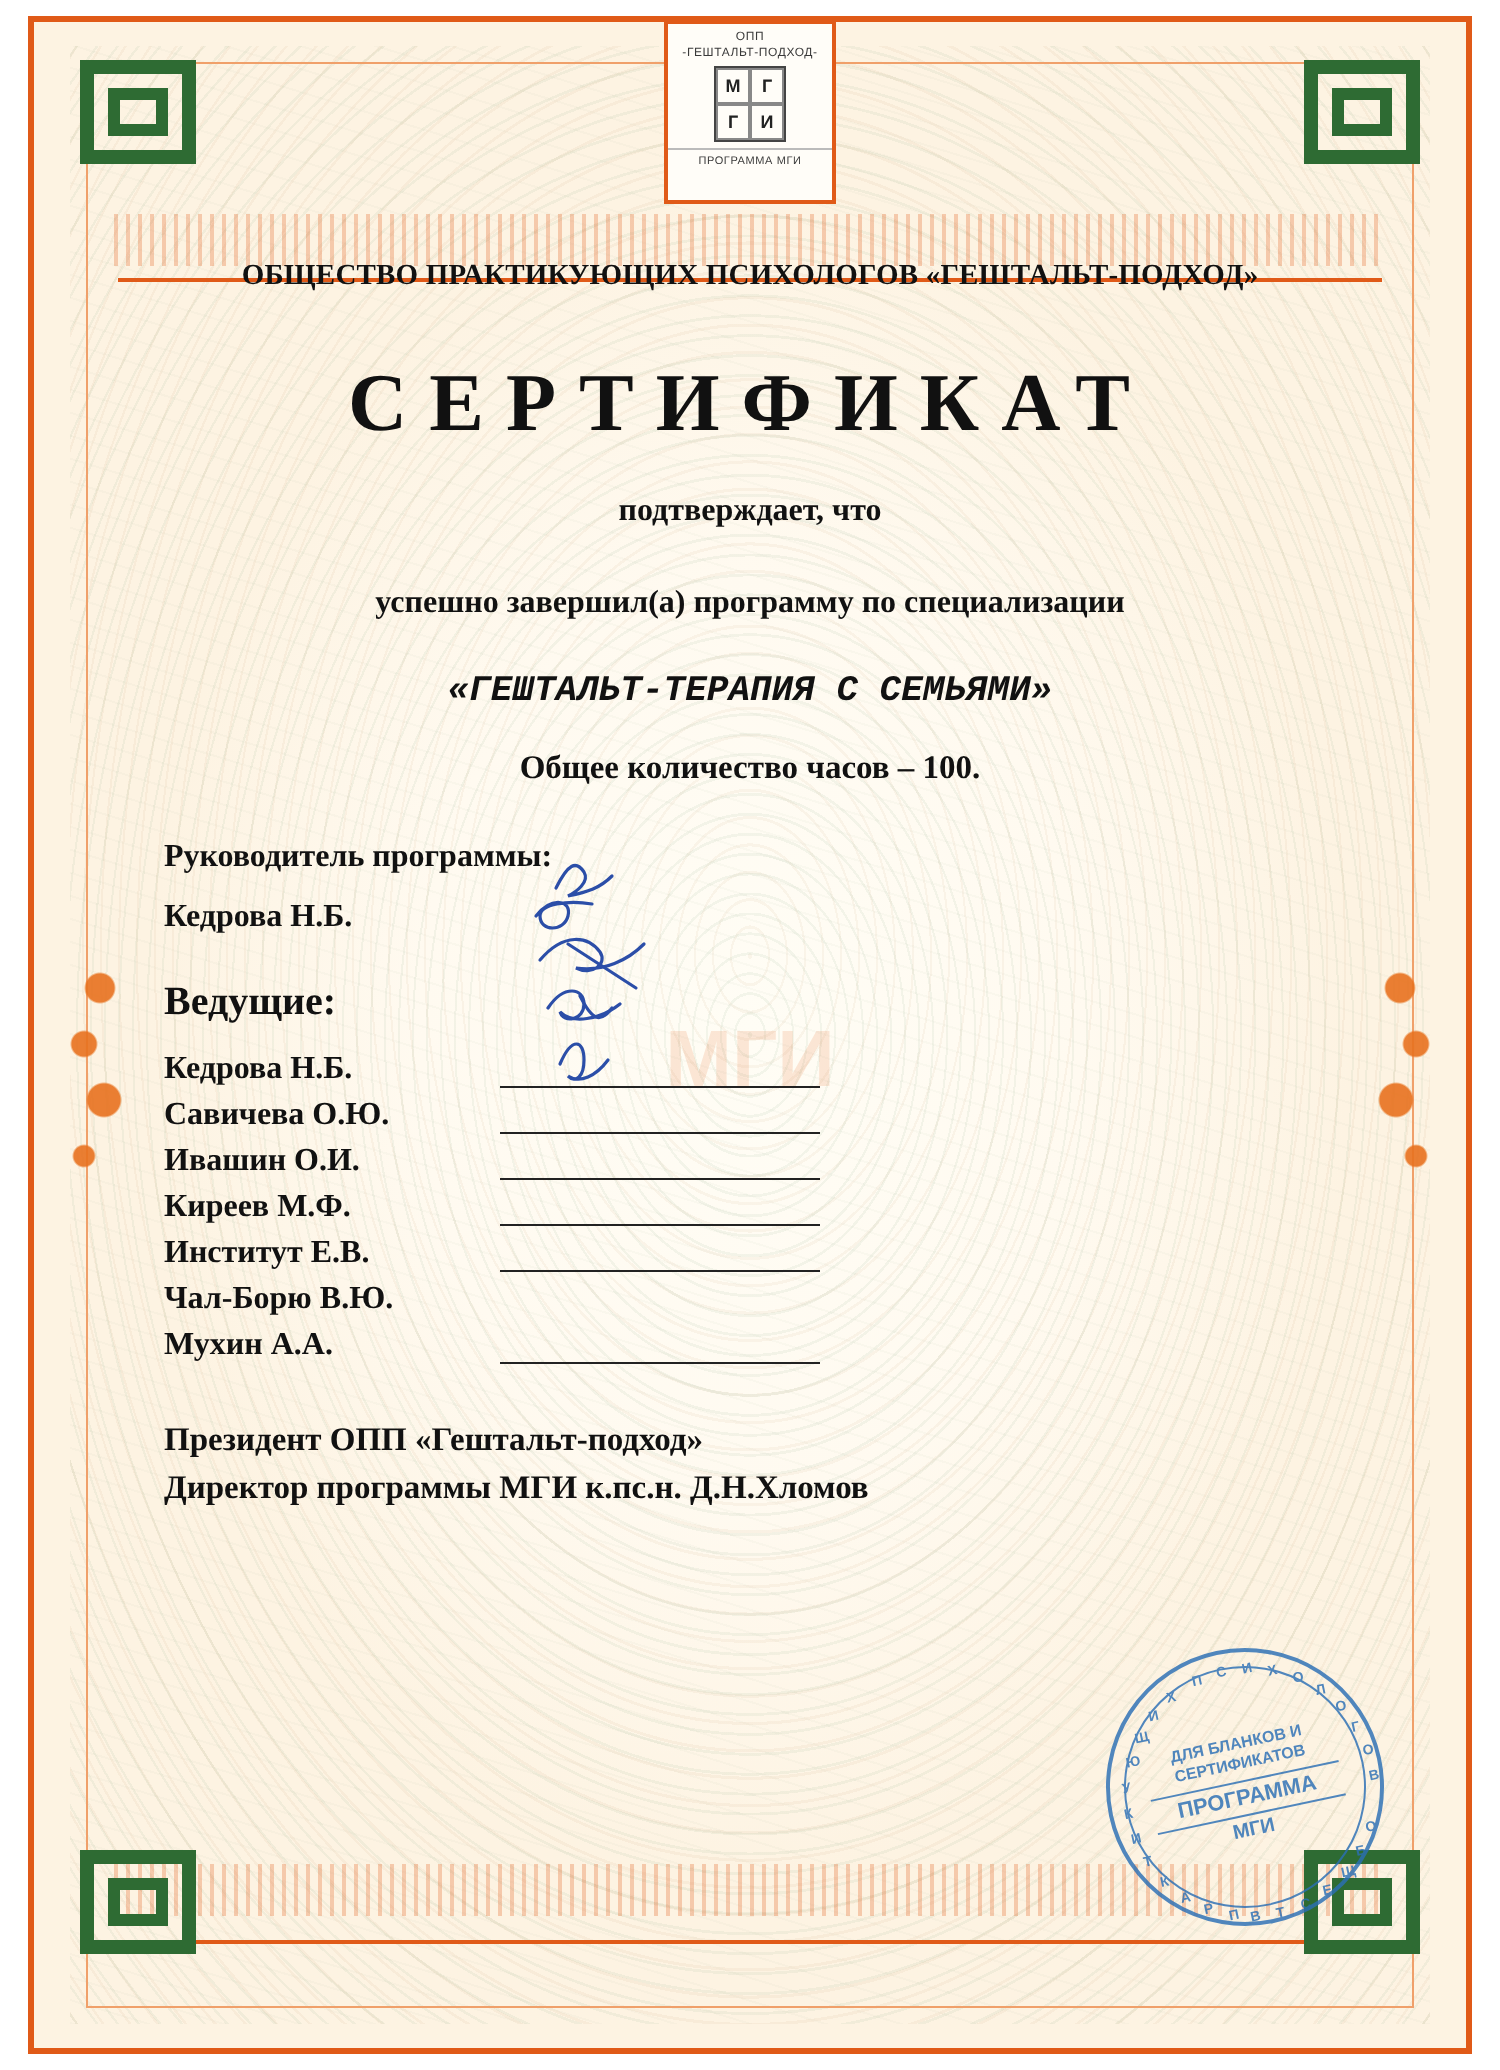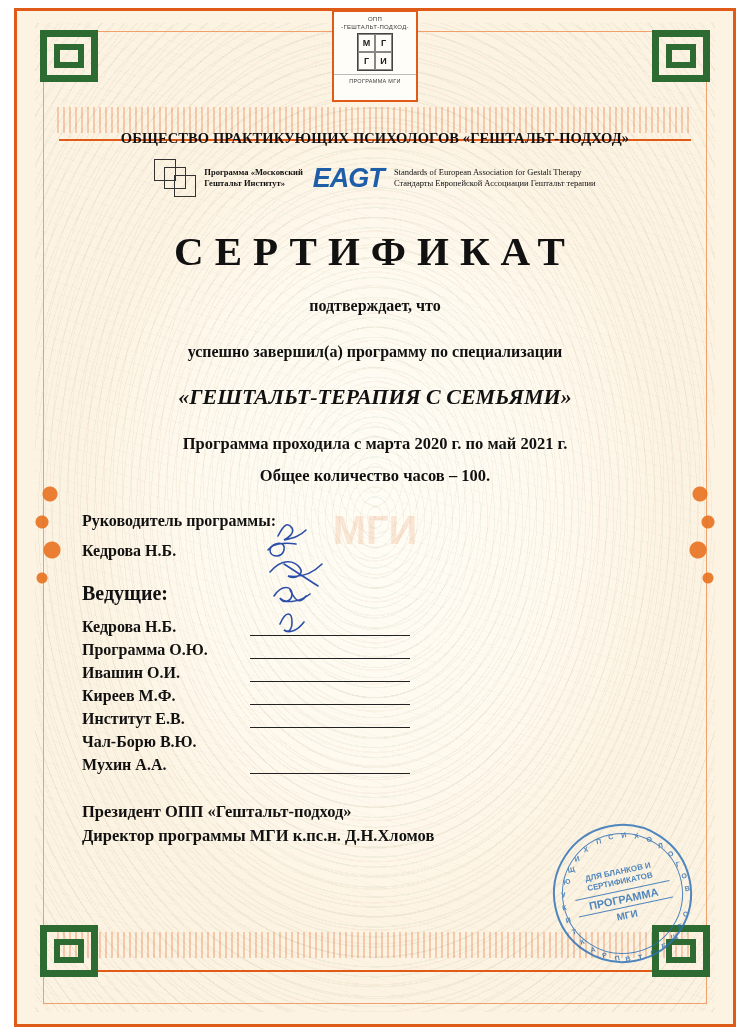--- a/index.html
+++ b/index.html
@@ -228,22 +228,22 @@
     font-weight: bold;
     margin-top: 24px;
     letter-spacing: .5px;
   }
   .completed {
     font-size: 16px;
     font-weight: bold;
     margin-top: 28px;
   }
   .program-name {
-    font-family: Liberation Serif, serif;
-    font-size: 22px;
+    font-family: Liberation Mono, monospace;
+    font-size: 18px;
     font-weight: bold;
     font-style: italic;
     line-height: 31px;
     margin-top: 20px;
   }
   .period {
     font-size: 16.5px;
     font-weight: bold;
     margin-top: 22px;
   }
@@ -418,52 +418,39 @@
       <span>Г</span>
       <span>И</span>
     </div>
     <div class="l4">ПРОГРАММА МГИ</div>
   </div>
 
   <div class="content">
 
     <div class="org-line">ОБЩЕСТВО ПРАКТИКУЮЩИХ ПСИХОЛОГОВ «ГЕШТАЛЬТ-ПОДХОД»</div>
 
-    <div class="assoc-row">
-      <div class="mgi-logo">
-          <i></i>
-          <i></i>
-          <i></i>
-        </div>
-      <div class="mgi-text">Программа «Московский
-Гештальт Институт»</div>
-      <div class="eagt">EAGT</div>
-      <div class="eagt-text">Standards of  European Association for Gestalt Therapy
-Стандарты Европейской Ассоциации Гештальт терапии</div>
-    </div>
 
     <div class="cert-title">СЕРТИФИКАТ</div>
     <div class="confirms">подтверждает, что</div>
     <div class="completed">успешно завершил(а) программу по специализации</div>
     <div class="program-name">«ГЕШТАЛЬТ-ТЕРАПИЯ С СЕМЬЯМИ»</div>
-    <div class="period">Программа проходила с марта 2020 г. по май 2021 г.</div>
     <div class="hours">Общее количество часов – 100.</div>
 
     <div class="left-block">
       <div class="lbl">Руководитель  программы:</div>
       <div class="head-name">Кедрова Н.Б.</div>
       <div class="leaders-label">Ведущие:</div>
 
       <div class="leaders">
         <div class="leader-row">
           <div class="leader-name">Кедрова Н.Б.</div>
           <div class="sig-line"></div>
         </div>
         <div class="leader-row">
-          <div class="leader-name">Программа О.Ю.</div>
+          <div class="leader-name">Савичева О.Ю.</div>
           <div class="sig-line"></div>
         </div>
         <div class="leader-row">
           <div class="leader-name">Ивашин О.И.</div>
           <div class="sig-line"></div>
         </div>
         <div class="leader-row">
           <div class="leader-name">Киреев М.Ф.</div>
           <div class="sig-line"></div>
         </div>

